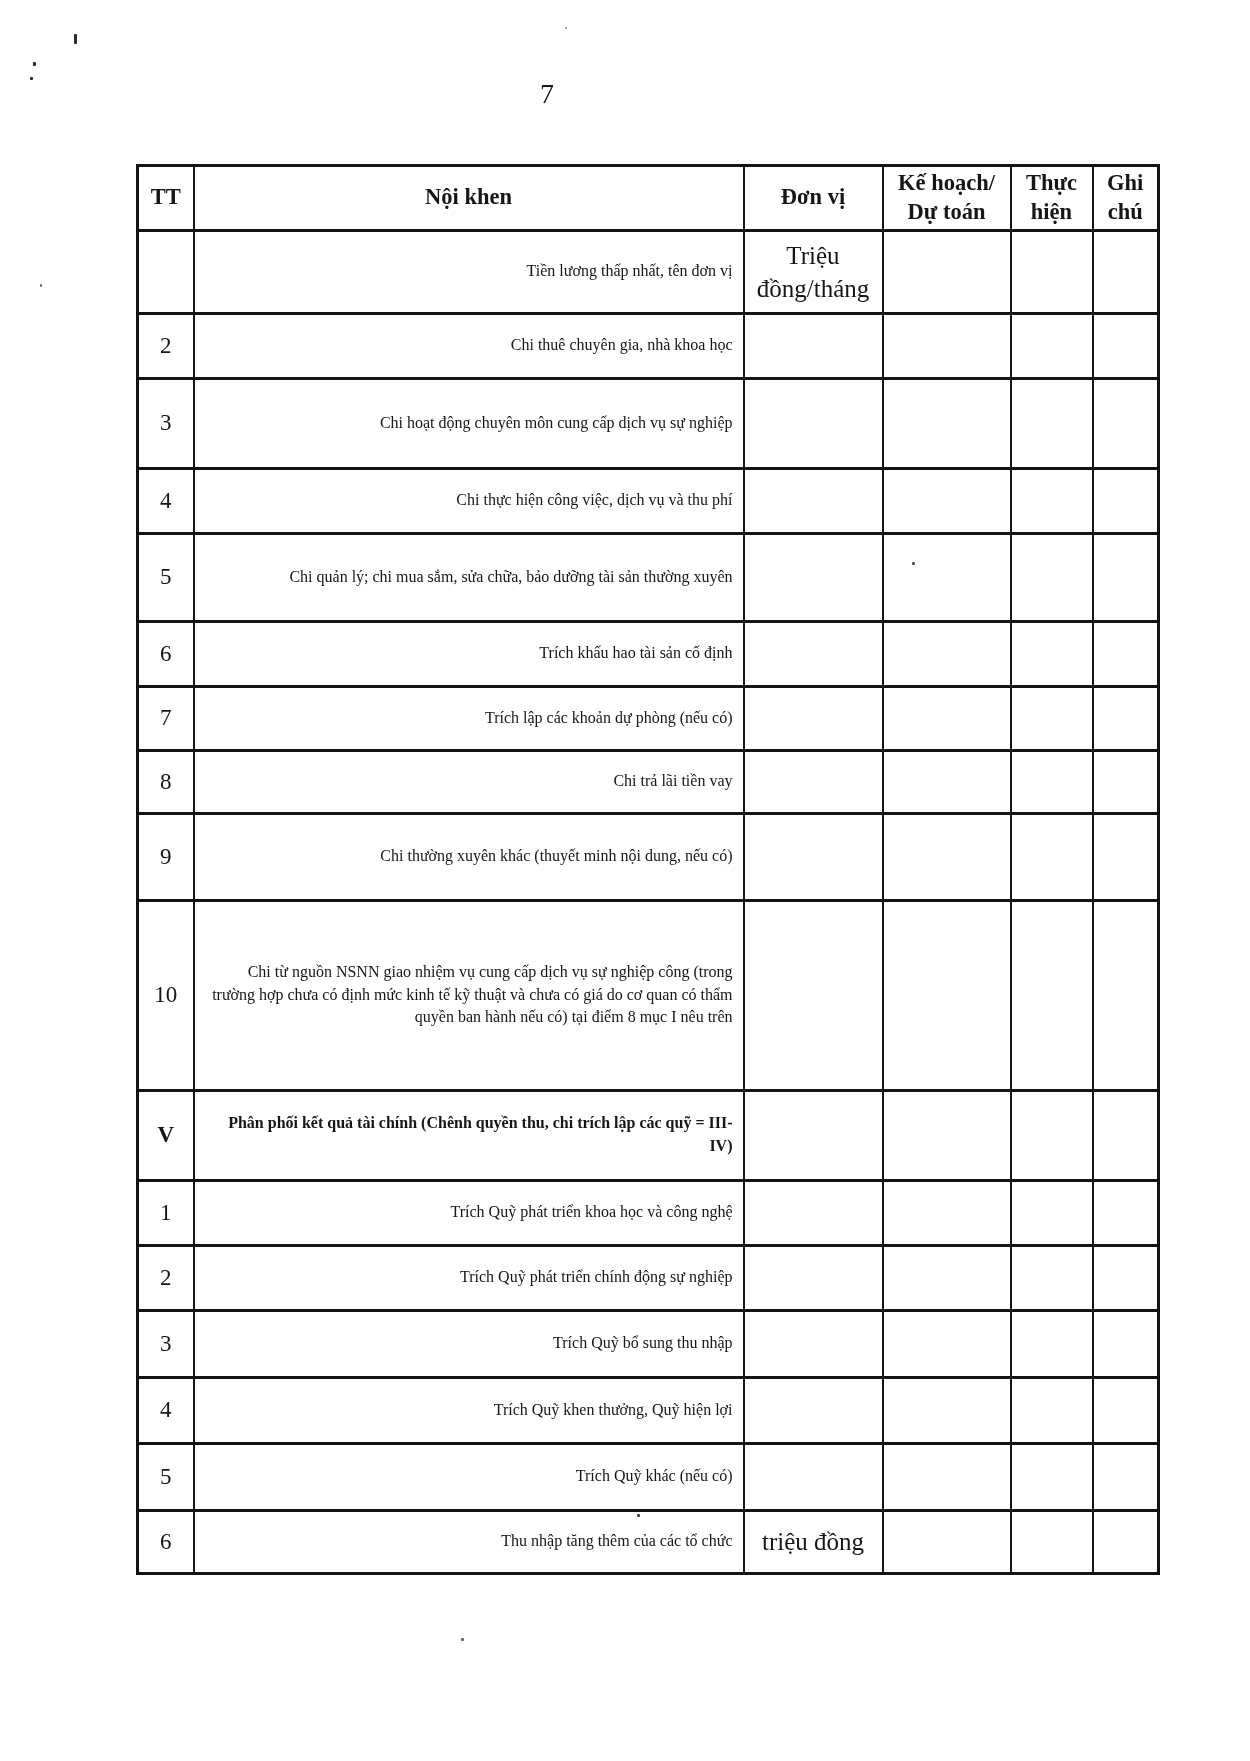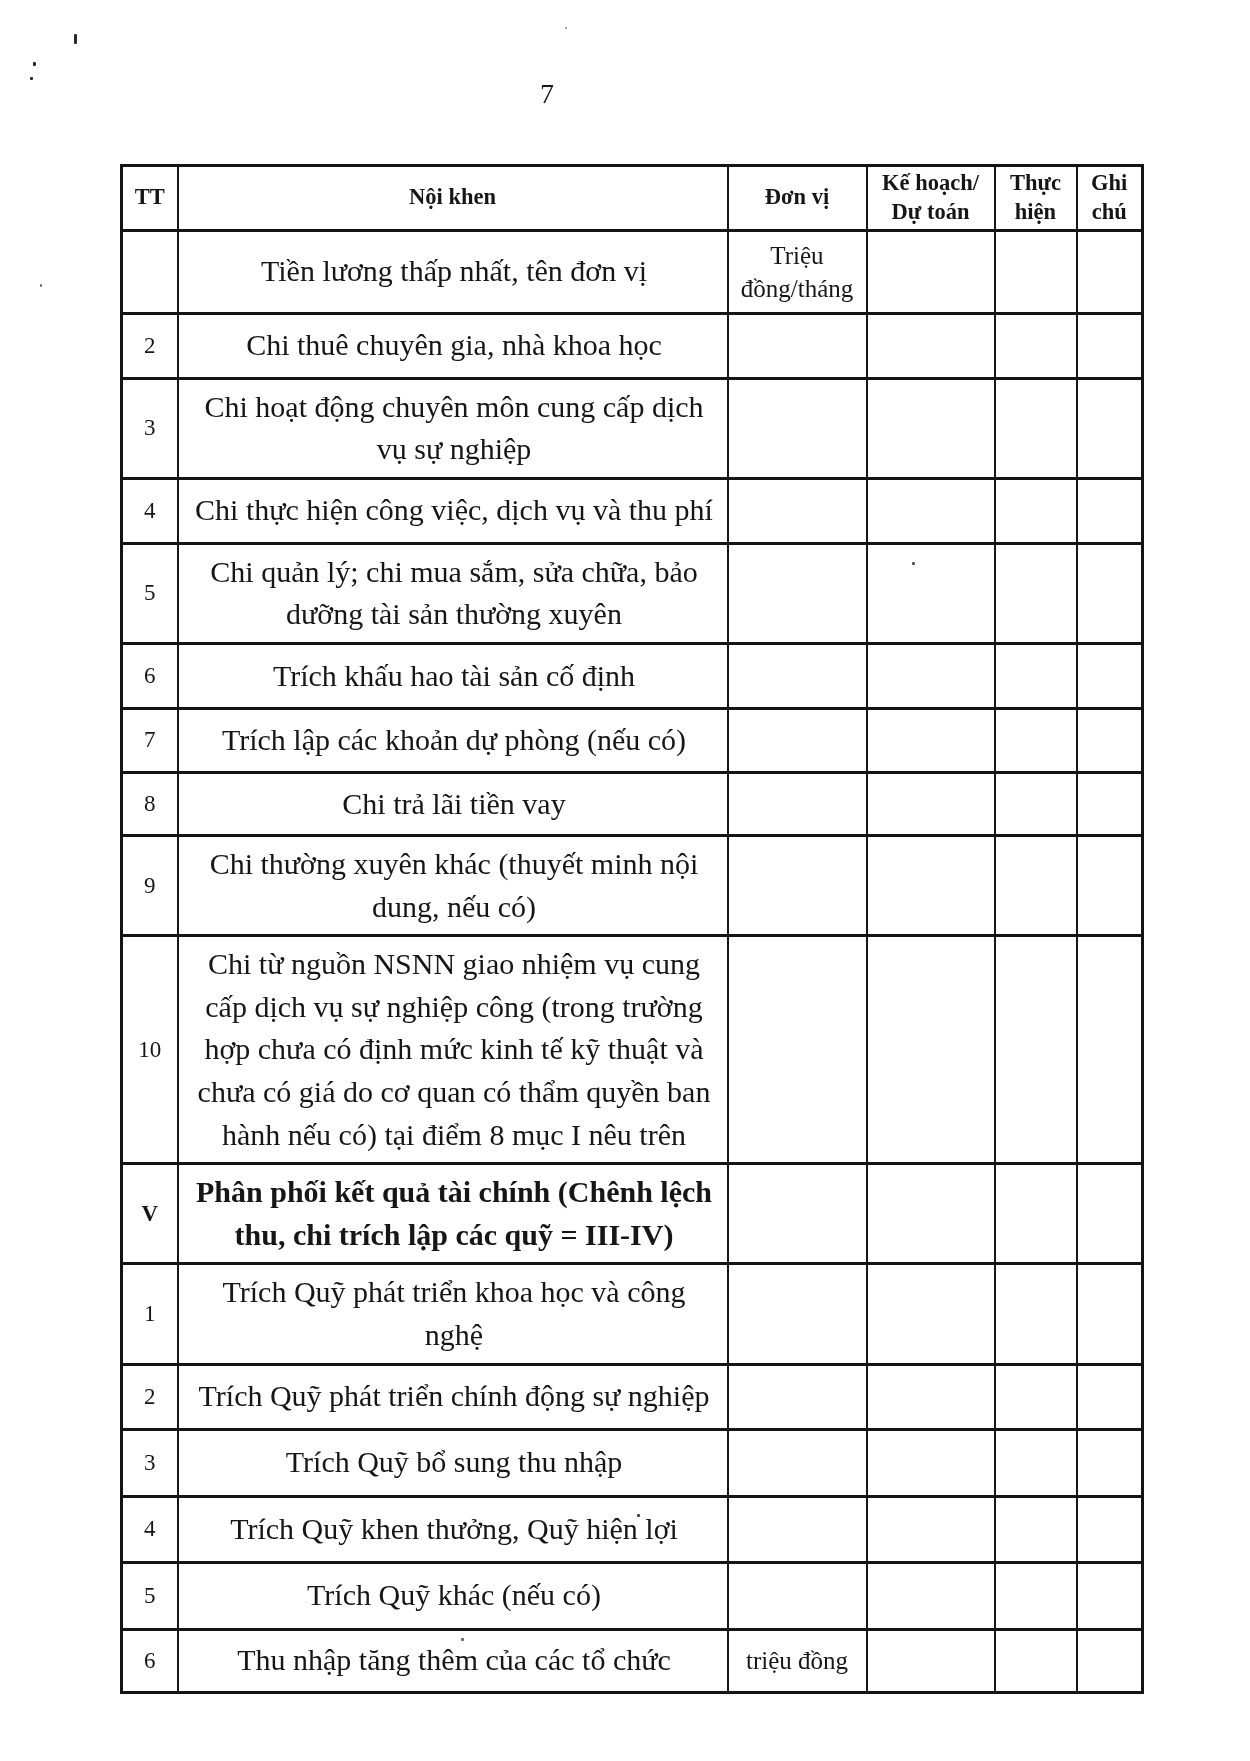--- a/index.html
+++ b/index.html
@@ -9,41 +9,41 @@
     font-family:"Liberation Serif", serif;
     color:#161616;
     position:relative;
     overflow:hidden;
   }
   .page-number {
     position:absolute; left:540px; top:78px;
     font-size:28px; color:#1a1a1a;
   }
   table.doc-table {
-    position:absolute; left:120px; top:164px;
+    position:absolute; left:136px; top:164px;
     width:1021px;
     border-collapse:collapse; table-layout:fixed;
     border:3px solid #141414;
   }
   .doc-table th, .doc-table td {
     border-left:2px solid #171717;
     border-right:2px solid #171717;
     border-top:3px solid #141414;
     border-bottom:3px solid #141414;
     vertical-align:middle;
     padding:2px 4px;
     overflow:hidden;
   }
   .doc-table th {
     font-weight:bold; font-size:22.5px; line-height:1.28;
     text-align:center; white-space:pre-line;
   }
   td.tt-cell { text-align:center; font-size:23px; padding:2px; }
   td.content-cell {
-    text-align:center; font-size:30px; line-height:1.42;
+    text-align:right; font-size:16px; line-height:1.42;
     padding:6px 10px 6px 13px;
   }
   td.unit-cell {
     text-align:center; font-size:25px; line-height:1.32;
     white-space:pre-line;
   }
   tr.bold-row td { font-weight:bold; }
   .speck { position:absolute; background:#2a2a2a; border-radius:1px; }
 </style>
 </head>
@@ -169,21 +169,21 @@
     <td class="tt-cell">10</td>
     <td class="content-cell">Chi từ nguồn NSNN giao nhiệm vụ cung cấp dịch vụ sự nghiệp công (trong trường hợp chưa có định mức kinh tế kỹ thuật và chưa có giá do cơ quan có thẩm quyền ban hành nếu có) tại điểm 8 mục I nêu trên</td>
     <td class="unit-cell"></td>
     <td></td>
     <td></td>
     <td></td>
   </tr>
 
   <tr class="bold-row" style="height:90px">
     <td class="tt-cell">V</td>
-    <td class="content-cell">Phân phối kết quả tài chính (Chênh lệch thu, chi trích lập các quỹ = III-IV)</td>
+    <td class="content-cell">Phân phối kết quả tài chính (Chênh quyền thu, chi trích lập các quỹ = III-IV)</td>
     <td class="unit-cell"></td>
     <td></td>
     <td></td>
     <td></td>
   </tr>
 
   <tr style="height:65px">
     <td class="tt-cell">1</td>
     <td class="content-cell">Trích Quỹ phát triển khoa học và công nghệ</td>
     <td class="unit-cell"></td>

